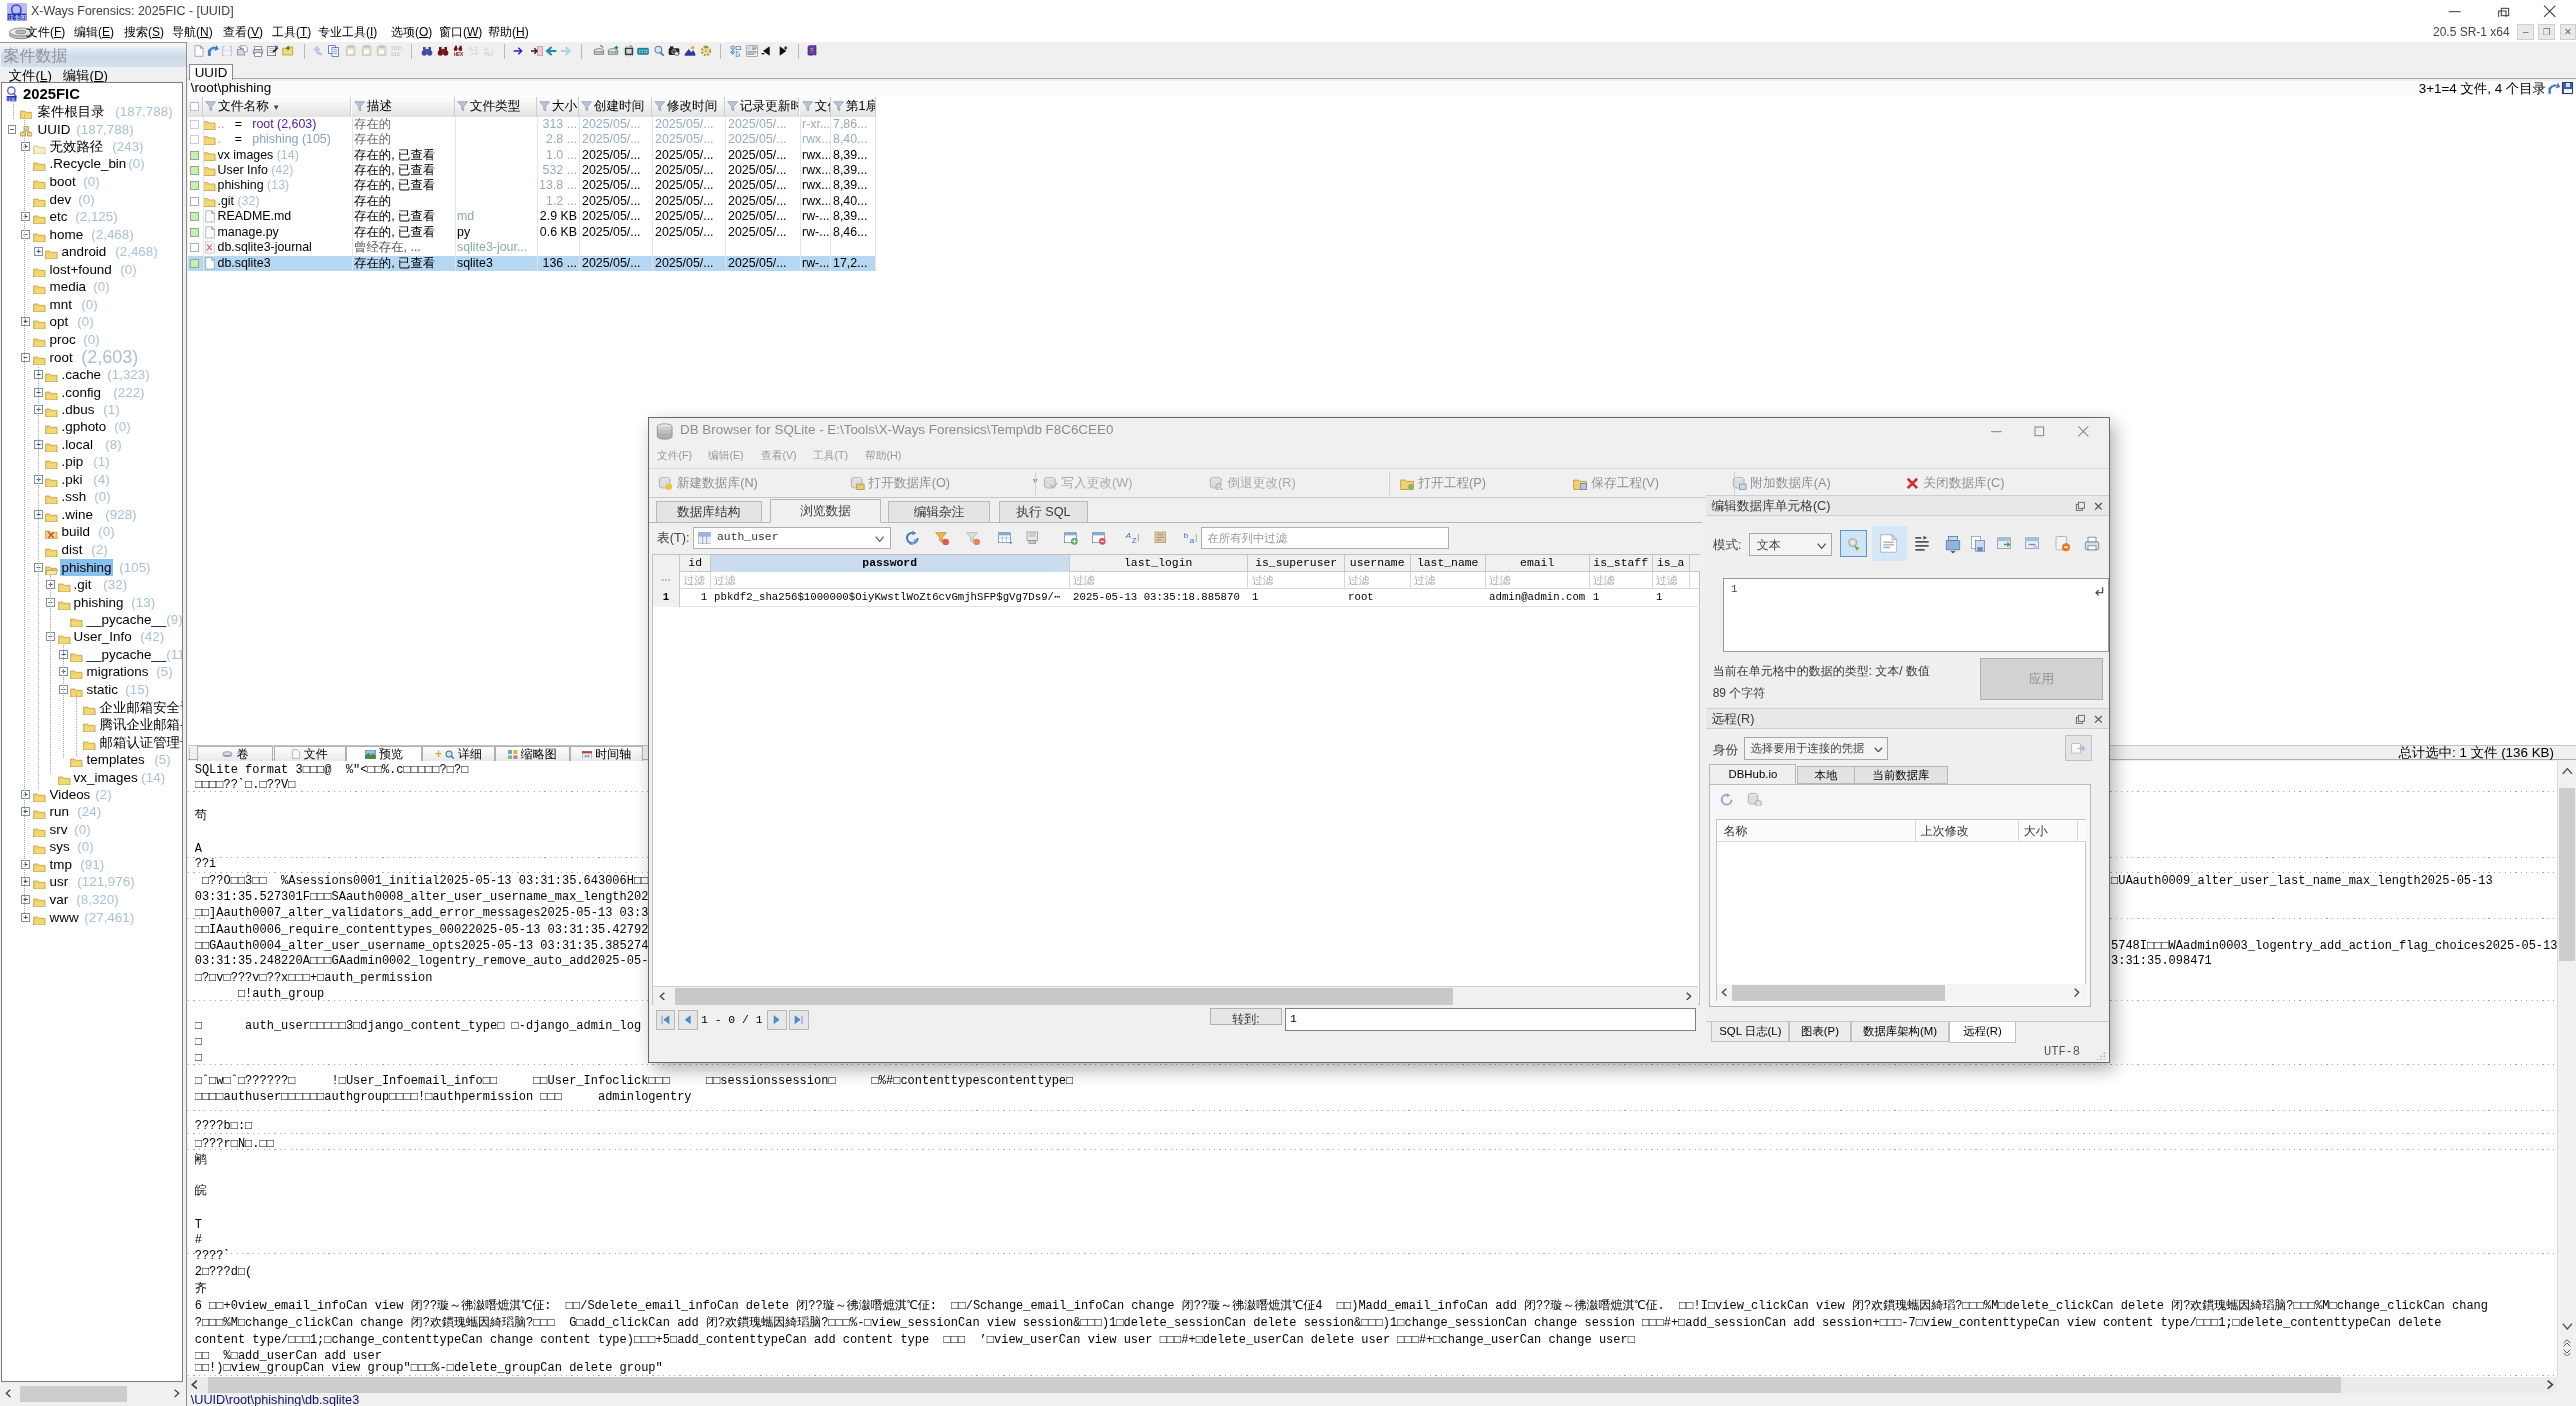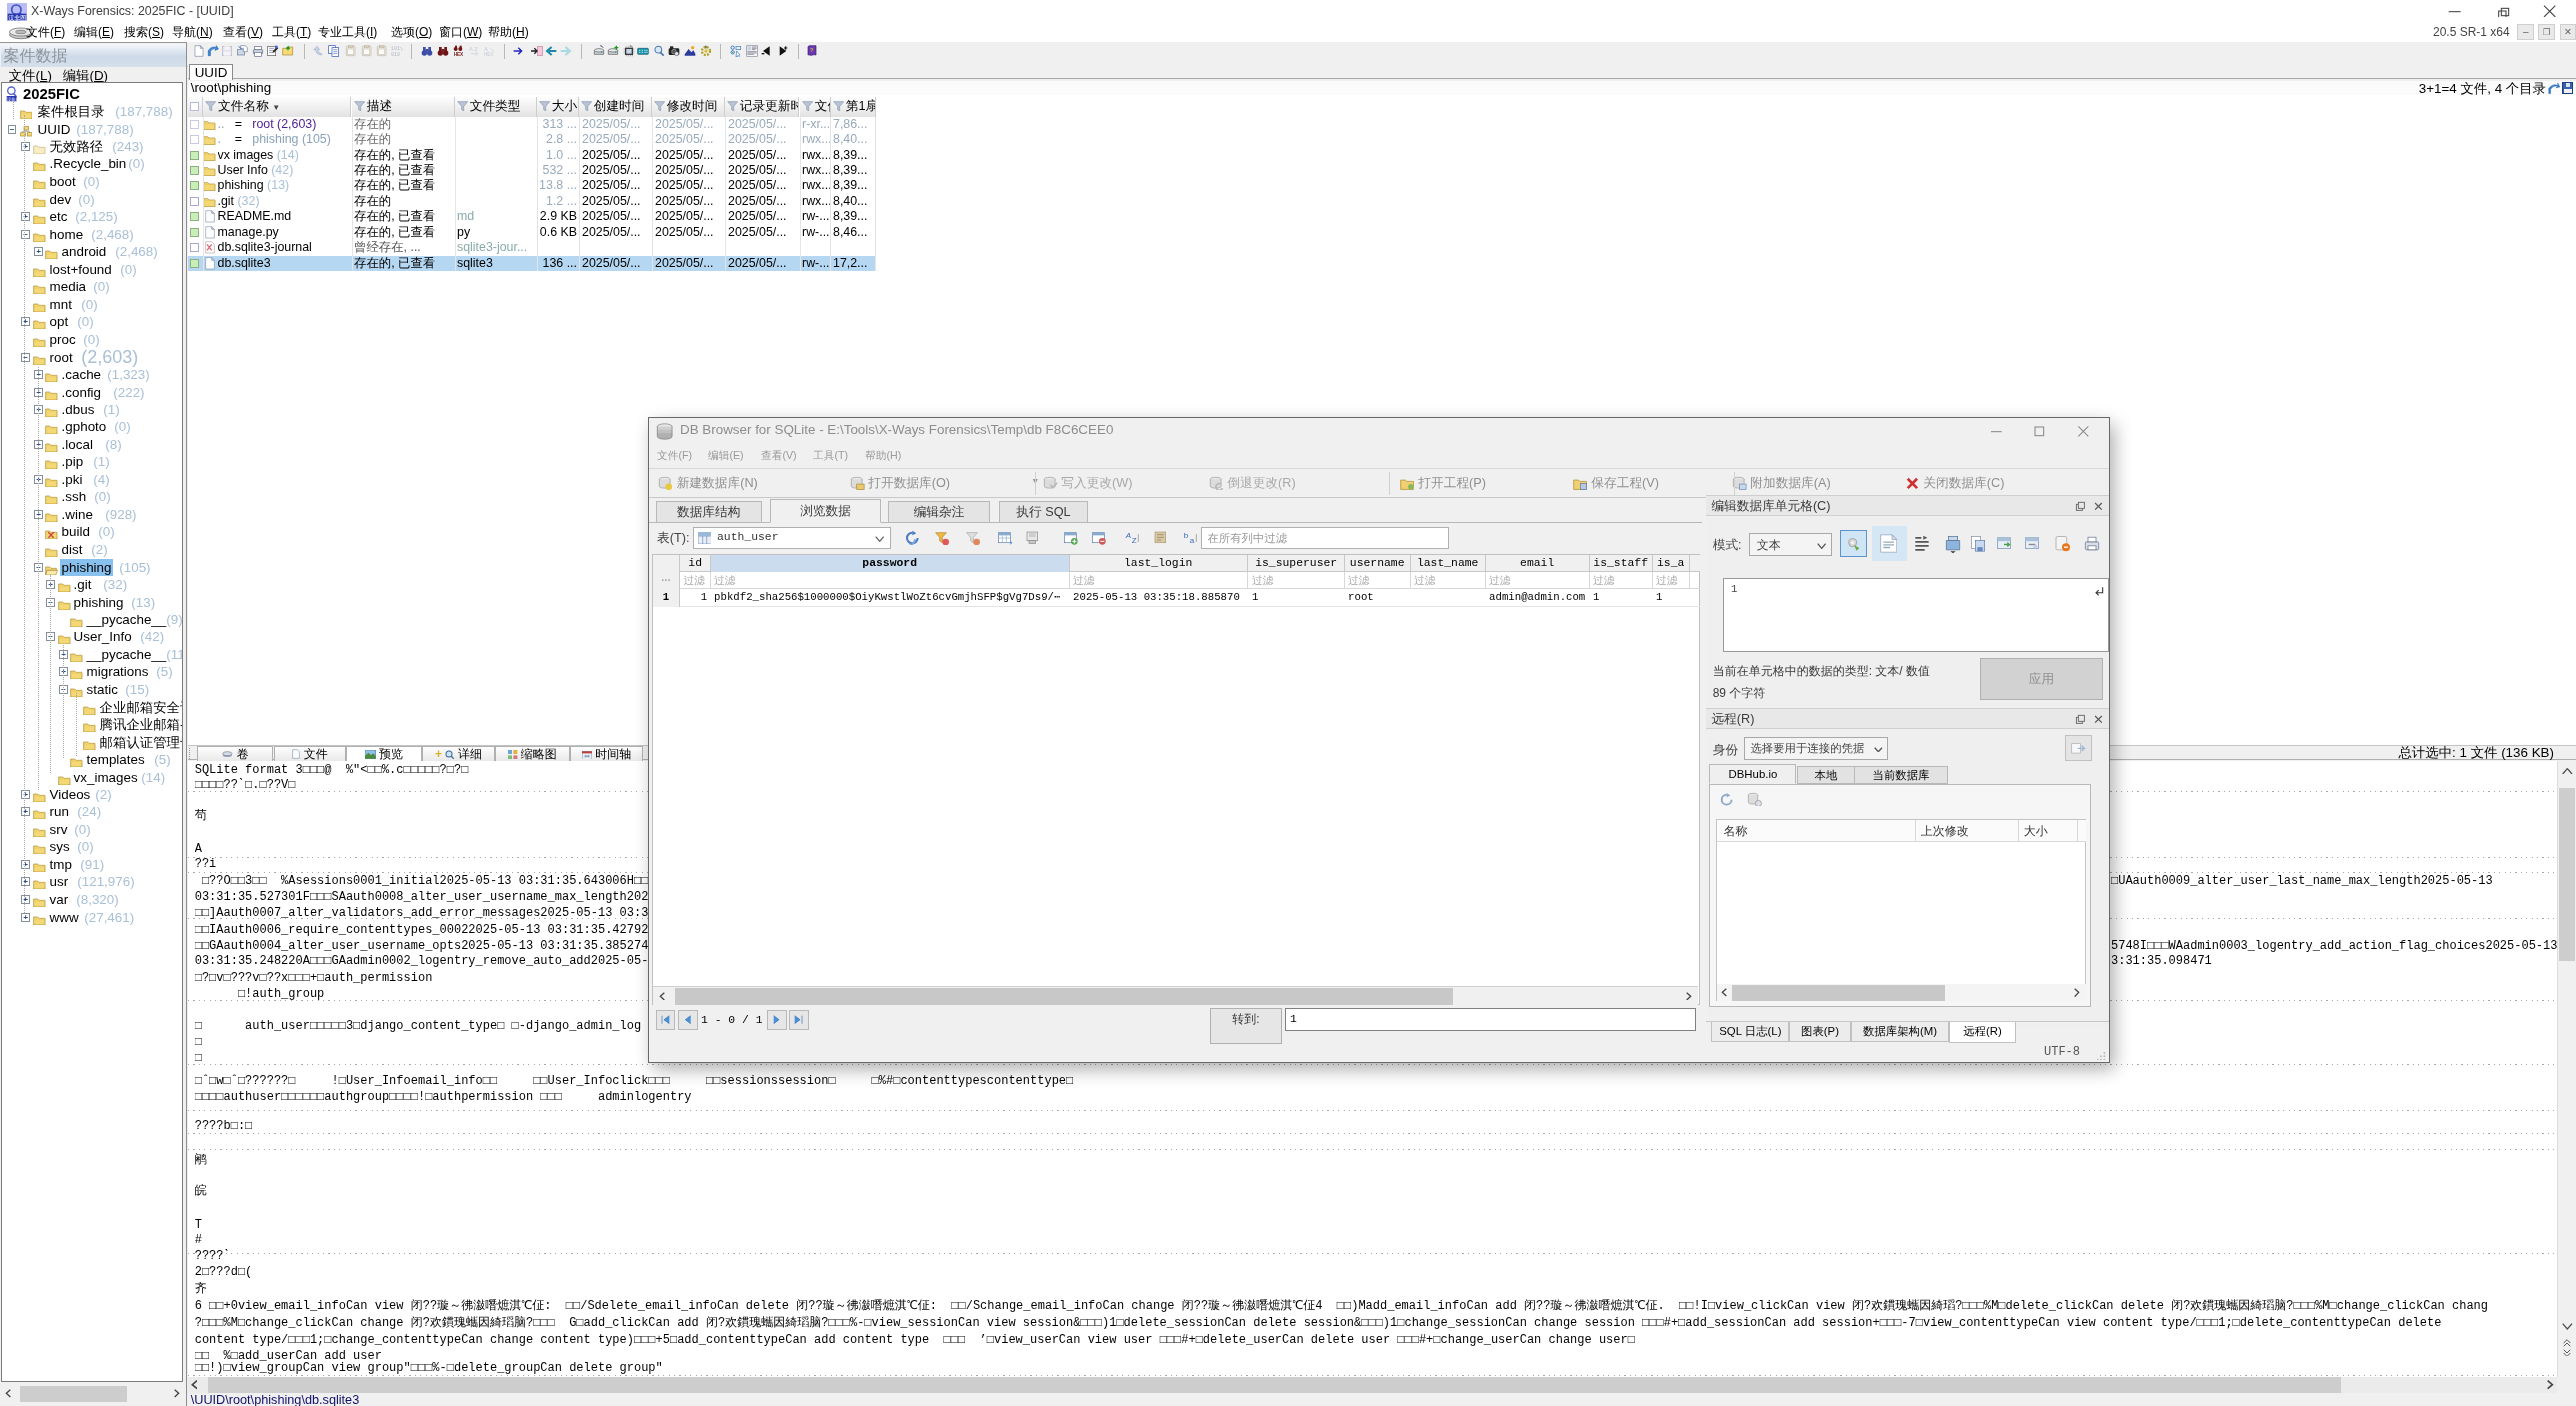--- a/index.html
+++ b/index.html
@@ -512,20 +512,21 @@
     <div class="pline" style="left:6.7px;top:178px;width:1912px;overflow:hidden">□□GAauth0004_alter_user_username_opts2025-05-13 03:31:35.385274C</div>
     <div class="pline" style="left:6.7px;top:193px;width:1912px;overflow:hidden">03:31:35.248220A□□□GAadmin0002_logentry_remove_auto_add2025-05-13</div>
     <div class="pline" style="left:6.7px;top:210px;width:1912px;overflow:hidden">□?□v□???v□??x□□□+□auth_permission</div>
     <div class="pline" style="left:6.7px;top:226px;width:1912px;overflow:hidden">      □!auth_group</div>
     <div class="pline" style="left:6.7px;top:258px;width:1912px;overflow:hidden">□      auth_user□□□□□3□django_content_type□ □-django_admin_log</div>
     <div class="pline" style="left:6.7px;top:274px;width:1912px;overflow:hidden">□</div>
     <div class="pline" style="left:6.7px;top:290px;width:1912px;overflow:hidden">□</div>
     <div class="pline" style="left:6.7px;top:313px;width:2355px;overflow:hidden">□ˆ□w□ˆ□??????□     !□User_Infoemail_info□□     □□User_Infoclick□□□     □□sessionssession□     □%#□contenttypescontenttype□</div>
     <div class="pline" style="left:6.7px;top:329px;width:2355px;overflow:hidden">□□□□authuser□□□□□□authgroup□□□□!□authpermission □□□     adminlogentry</div>
     <div class="pline" style="left:6.7px;top:358px;width:2355px;overflow:hidden">????b□:□</div>
+    <div class="pline" style="left:6.7px;top:376px;width:2355px;overflow:hidden">□???r□N□.□□</div>
     <div class="pline" style="left:6.7px;top:392px;width:2355px;overflow:hidden">鹇</div>
     <div class="pline" style="left:6.7px;top:423px;width:2355px;overflow:hidden">皖</div>
     <div class="pline" style="left:6.7px;top:457px;width:2355px;overflow:hidden">T</div>
     <div class="pline" style="left:6.7px;top:472px;width:2355px;overflow:hidden">#</div>
     <div class="pline" style="left:6.7px;top:488px;width:2355px;overflow:hidden">????ˋ</div>
     <div class="pline" style="left:6.7px;top:504px;width:2355px;overflow:hidden">2□???d□(</div>
     <div class="pline" style="left:6.7px;top:521px;width:2355px;overflow:hidden">齐</div>
     <div class="pline" style="left:6.7px;top:538px;width:2355px;overflow:hidden">6 □□+0view_email_infoCan view 闭??璇～彿潊噆熫淇℃佂:  □□/Sdelete_email_infoCan delete 闭??璇～彿潊噆熫淇℃佂:  □□/Schange_email_infoCan change 闭??璇～彿潊噆熫淇℃佂4  □□)Madd_email_infoCan add 闭??璇～彿潊噆熫淇℃佂.  □□!I□view_clickCan view 闭?欢鏆瑰蠵因綺瑫?□□□%M□delete_clickCan delete 闭?欢鏆瑰蠵因綺瑫脑?□□□%M□change_clickCan chang</div>
     <div class="pline" style="left:6.7px;top:555px;width:2355px;overflow:hidden">?□□□%M□change_clickCan change 闭?欢鏆瑰蠵因綺瑫脑?□□□  G□add_clickCan add 闭?欢鏆瑰蠵因綺瑫脑?□□□%-□view_sessionCan view session&amp;□□□)1□delete_sessionCan delete session&amp;□□□)1□change_sessionCan change session □□□#+□add_sessionCan add session+□□□-7□view_contenttypeCan view content type/□□□1;□delete_contenttypeCan delete</div>
     <div class="pline" style="left:6.7px;top:572px;width:2355px;overflow:hidden">content type/□□□1;□change_contenttypeCan change content type)□□□+5□add_contenttypeCan add content type  □□□  ’□view_userCan view user □□□#+□delete_userCan delete user □□□#+□change_userCan change user□</div>
@@ -1184,21 +1185,21 @@
       <div class="abs" style="left:29px;top:2.7px;width:19.5px;height:20px;background:#e6e6e6;border:0.7px solid #b8b8b8;text-align:center"><svg width="7.4" height="9.4" style="margin-top:4.7px" viewBox="0 0 11 14">
           <path d="M10 1 L2 7 L10 13" fill="#4a90d8" stroke="#2a70b8"></path>
         </svg></div>
       <div class="abs mono" style="left:52px;top:6.7px;font-size:11.4px">1 - 0 / 1</div>
       <div class="abs" style="left:118px;top:2.7px;width:19.5px;height:20px;background:#e6e6e6;border:0.7px solid #b8b8b8;text-align:center"><svg width="7.4" height="9.4" style="margin-top:4.7px" viewBox="0 0 11 14">
           <path d="M1 1 L9 7 L1 13" fill="#4a90d8" stroke="#2a70b8"></path>
         </svg></div>
       <div class="abs" style="left:140px;top:2.7px;width:19.5px;height:20px;background:#e6e6e6;border:0.7px solid #b8b8b8;text-align:center"><svg width="10" height="9.4" style="margin-top:4.7px" viewBox="0 0 15 14">
           <path d="M12 1 v12 M1 1 L9 7 L1 13" fill="#4a90d8" stroke="#2a70b8"></path>
         </svg></div>
-      <div class="abs" style="left:561px;top:1.3px;width:72px;height:36px;background:#e6e6e6;border:0.7px solid #b0b0b0;text-align:center;font-size:12px;line-height:21.5px;color:#333">转到:</div>
+      <div class="abs" style="left:561px;top:1.3px;width:72px;height:17px;background:#e6e6e6;border:0.7px solid #b0b0b0;text-align:center;font-size:12px;line-height:21.5px;color:#333">转到:</div>
       <div class="abs mono" style="left:636px;top:1.3px;width:411px;height:23px;background:#fff;border:0.7px solid #808080;font-size:11.4px;line-height:21.5px;padding-left:4px">1</div>
     </div>
 <div class="abs" style="left:1057px;top:77px;width:404px;height:213px;background:#efefef">
  <div class="abs" style="left:0;top:0;width:404px;height:21px;background:#e8e8e8;border-top:0.7px solid #cfcfcf;border-bottom:0.7px solid #cfcfcf">
   <div class="abs" style="left:5.4px;top:2px;font-size:12.7px;color:#3a3a3a">编辑数据库单元格(C)</div>
         <svg width="29.5" height="10.7" style="float:right;margin:5.4px 5.4px 0 0" viewBox="0 0 44 16">
           <rect x="2" y="5" width="9" height="9" fill="none" stroke="#666" stroke-width="1.4"></rect>
           <rect x="5" y="2" width="9" height="9" fill="#e8e8e8" stroke="#666" stroke-width="1.4"></rect>
           <path d="M30 3 l10 10 M40 3 l-10 10" stroke="#555" stroke-width="1.8"></path>
         </svg>

